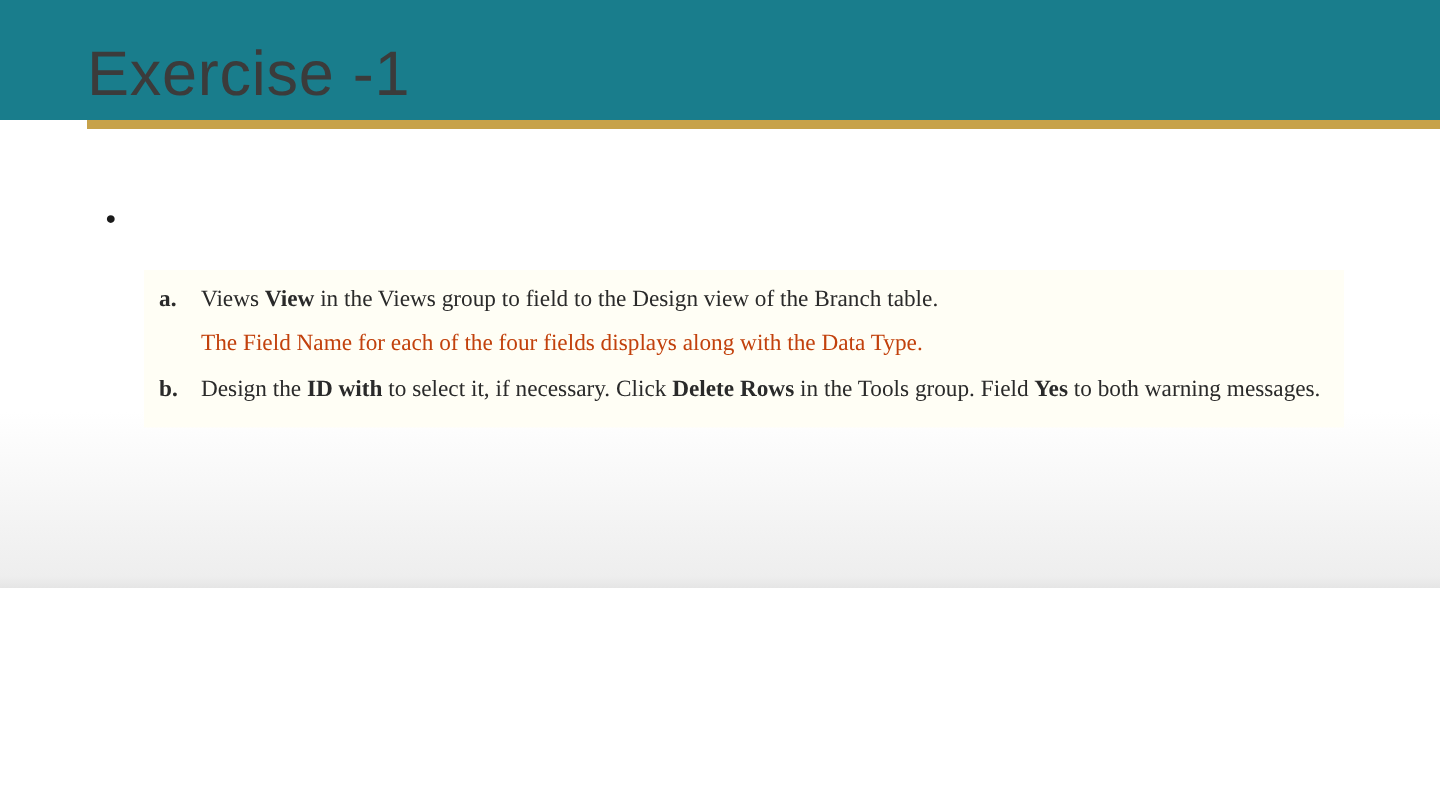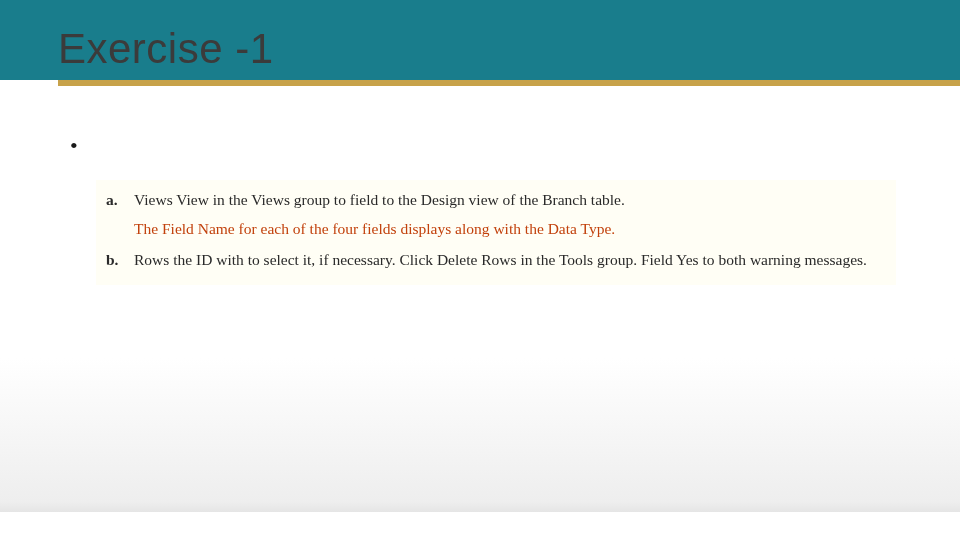--- a/index.html
+++ b/index.html
@@ -6,21 +6,21 @@
     margin: 0;
     padding: 0;
     width: 960px;
     height: 540px;
     font-family: Arial, Helvetica, sans-serif;
     background: #ffffff;
     overflow: hidden;
   }
   .slide {
     width: 960px;
-    height: 512px;
+    height: 392px;
     background: linear-gradient(to bottom, #ffffff 0%, #ffffff 70%, #eeeeee 98%, #e5e5e5 100%);
     position: relative;
   }
   .header-band {
     background: #197d8c;
     height: 80px;
     width: 100%;
   }
   .title-wrap {
     position: absolute;
@@ -88,21 +88,21 @@
   .step-body {
     flex: 1;
   }
   .step-note {
     font-family: Georgia, "Times New Roman", serif;
     color: #c2410c;
     font-size: 15.5px;
     line-height: 1.35;
     margin: 8px 0 10px 28px;
   }
-  .b { font-weight: normal; }
+  .b { font-weight: bold; }
 </style>
 </head>
 <body>
 
 <div class="slide">
 
   <div class="header-band"></div>
   <div class="underline"></div>
 
   <div class="title-wrap">
@@ -121,21 +121,21 @@
         <span class="step-label">a.</span>
         <span class="step-body">
           <span>Views </span><span class="b">View</span><span> in the Views group to field to the Design view of the Branch table.</span>
         </span>
       </div>
       <div class="step-note">The Field Name for each of the four fields displays along with the Data Type.</div>
 
       <div class="step">
         <span class="step-label">b.</span>
         <span class="step-body">
-          <span>Rows the </span><span class="b">ID with</span><span> to select it, if necessary. Click </span><span class="b">Delete Rows</span><span> in the Tools group. Field </span><span class="b">Yes</span><span> to both warning messages.</span>
+          <span>Design the </span><span class="b">ID with</span><span> to select it, if necessary. Click </span><span class="b">Delete Rows</span><span> in the Tools group. Field </span><span class="b">Yes</span><span> to both warning messages.</span>
         </span>
       </div>
 
     </div>
 
   </div>
 
 </div>
 
 </body></html>

